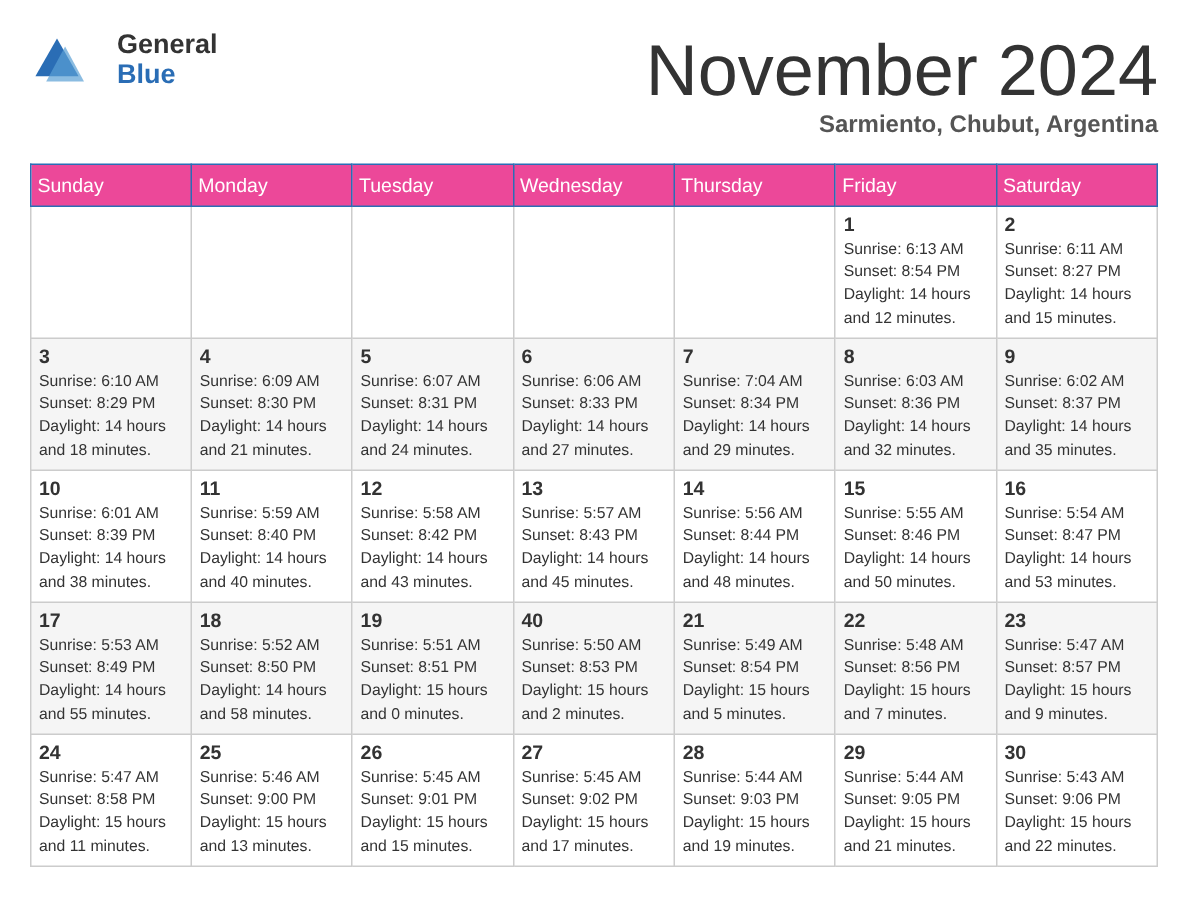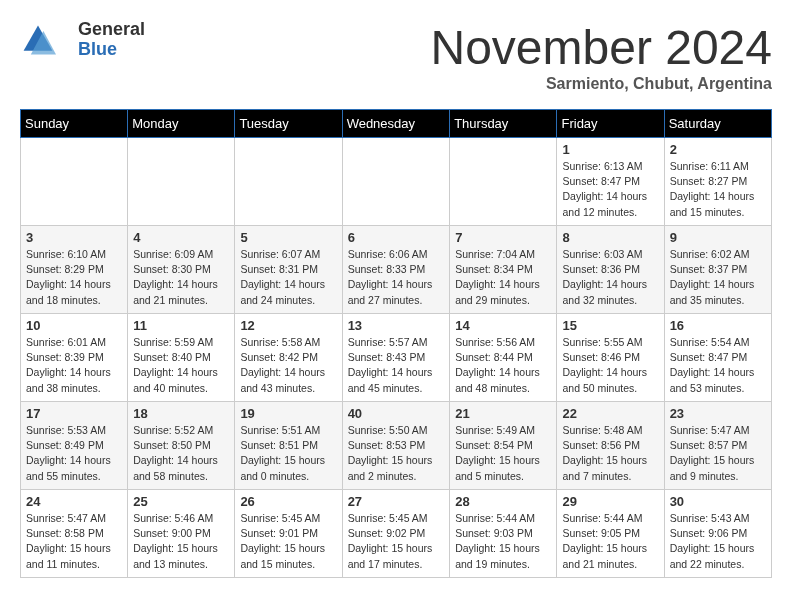--- a/index.html
+++ b/index.html
@@ -44,21 +44,21 @@
       font-size: 16px;
       color: #555;
       font-weight: bold;
     }
     .calendar {
       width: 100%;
       border-collapse: collapse;
       font-size: 11px;
     }
     .calendar thead th {
-      background: #000000;
+      background: #ec4899;
       color: #fff;
       padding: 6px 4px;
       text-align: left;
       font-size: 13px;
       font-weight: normal;
       border: 1px solid #2a6db5;
     }
     .calendar tbody td {
       border: 1px solid #ccc;
       vertical-align: top;
@@ -121,21 +121,21 @@
   <tbody id="cal-body">
       <tr>
         <td class="empty-cell"></td>
         <td class="empty-cell"></td>
         <td class="empty-cell"></td>
         <td class="empty-cell"></td>
         <td class="empty-cell"></td>
         <td>
           <span class="day-number">1</span>
           <div class="day-info">Sunrise: 6:13 AM
-Sunset: 8:47 PM
+Sunset: 8:54 PM
 Daylight: 14 hours and 12 minutes.</div>
         </td>
         <td>
           <span class="day-number">2</span>
           <div class="day-info">Sunrise: 6:11 AM
 Sunset: 8:27 PM
 Daylight: 14 hours and 15 minutes.</div>
         </td>
       </tr>
       <tr>

